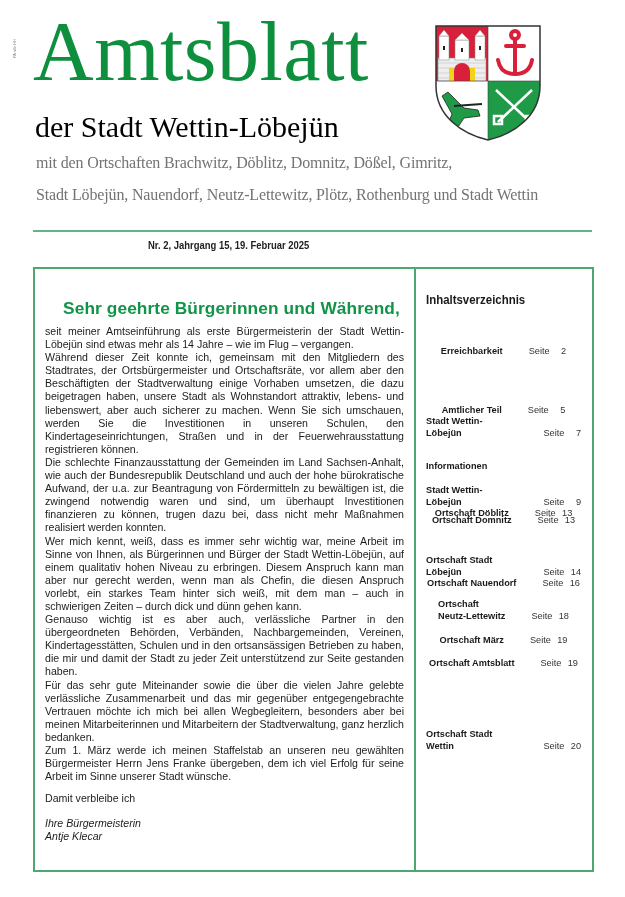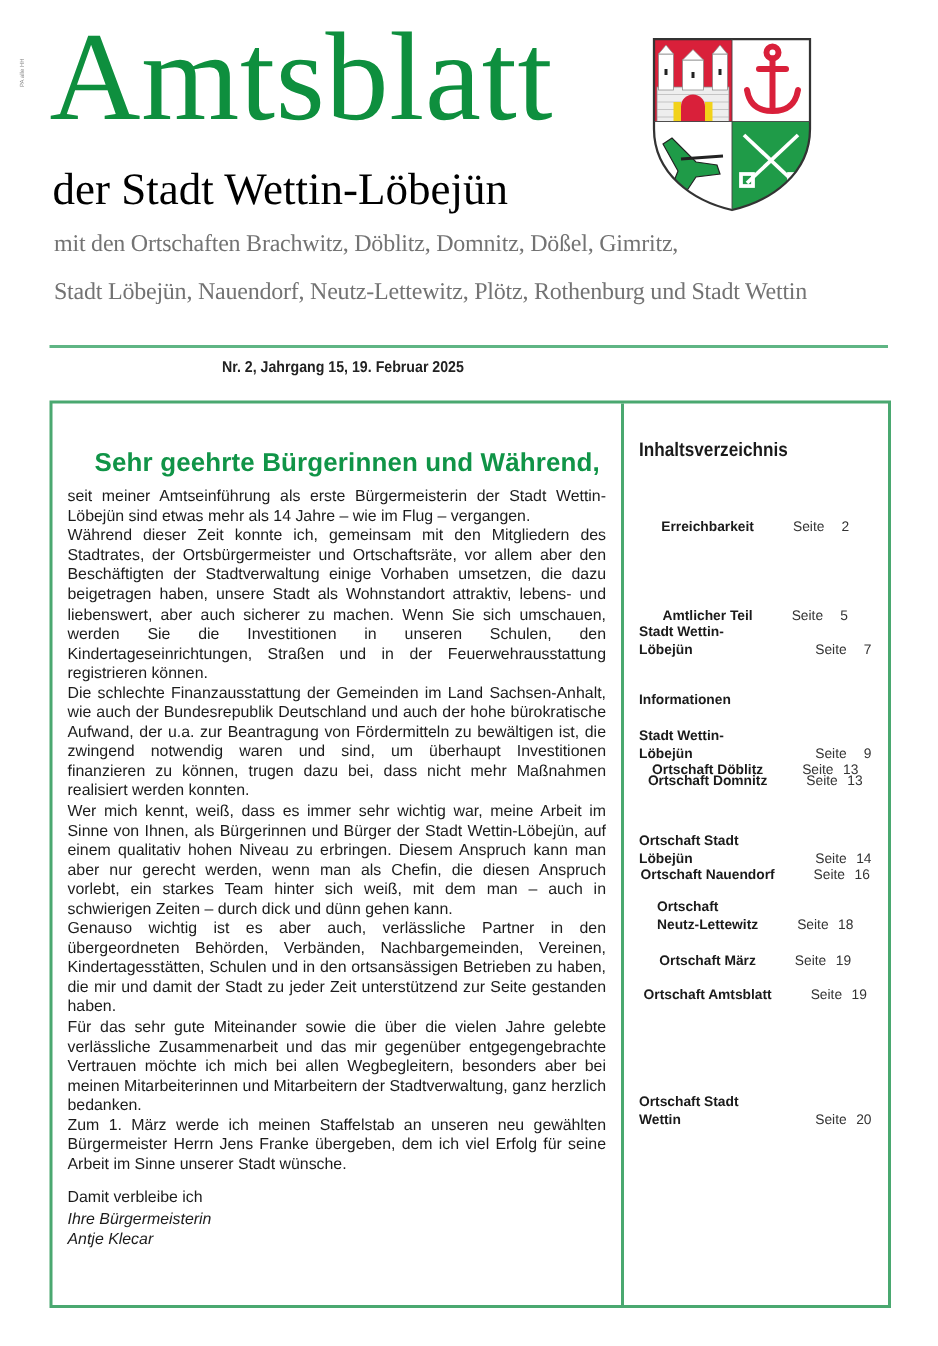--- a/index.html
+++ b/index.html
@@ -41,21 +41,21 @@
   .divider { position:absolute; left:379px; top:0; width:2px; height:601px; background:#4aa870; }
   .letter { position:absolute; left:10px; top:29px; width:359px; }
   .letter h2 {
     margin:0 0 6px 0; font-size:17.3px; font-weight:bold; color:#109447; text-align:center;
     padding-left:14px; letter-spacing:0.1px;
   }
   .letter p {
     margin:0; font-size:10.6px; line-height:13.1px; text-align:justify; color:#1c1c1c;
   }
   .letter .closing { margin-top:9px; }
-  .letter .sig { margin-top:2px; font-style:italic; }
+  .letter .sig { margin-top:12px; font-style:italic; }
   .toc { position:absolute; left:391px; top:23px; width:160px; }
   .toc h3 {
     margin:0; font-size:13px; font-weight:bold; color:#1a1a1a;
     transform:scaleX(0.88); transform-origin:left; white-space:nowrap;
   }
   .toc-row {
     position:absolute; left:0; width:155px; font-size:9.2px; display:flex; justify-content:center;
     align-items:flex-end;
   }
   .toc-row .lbl { font-weight:bold; color:#1a1a1a; line-height:12px; }

